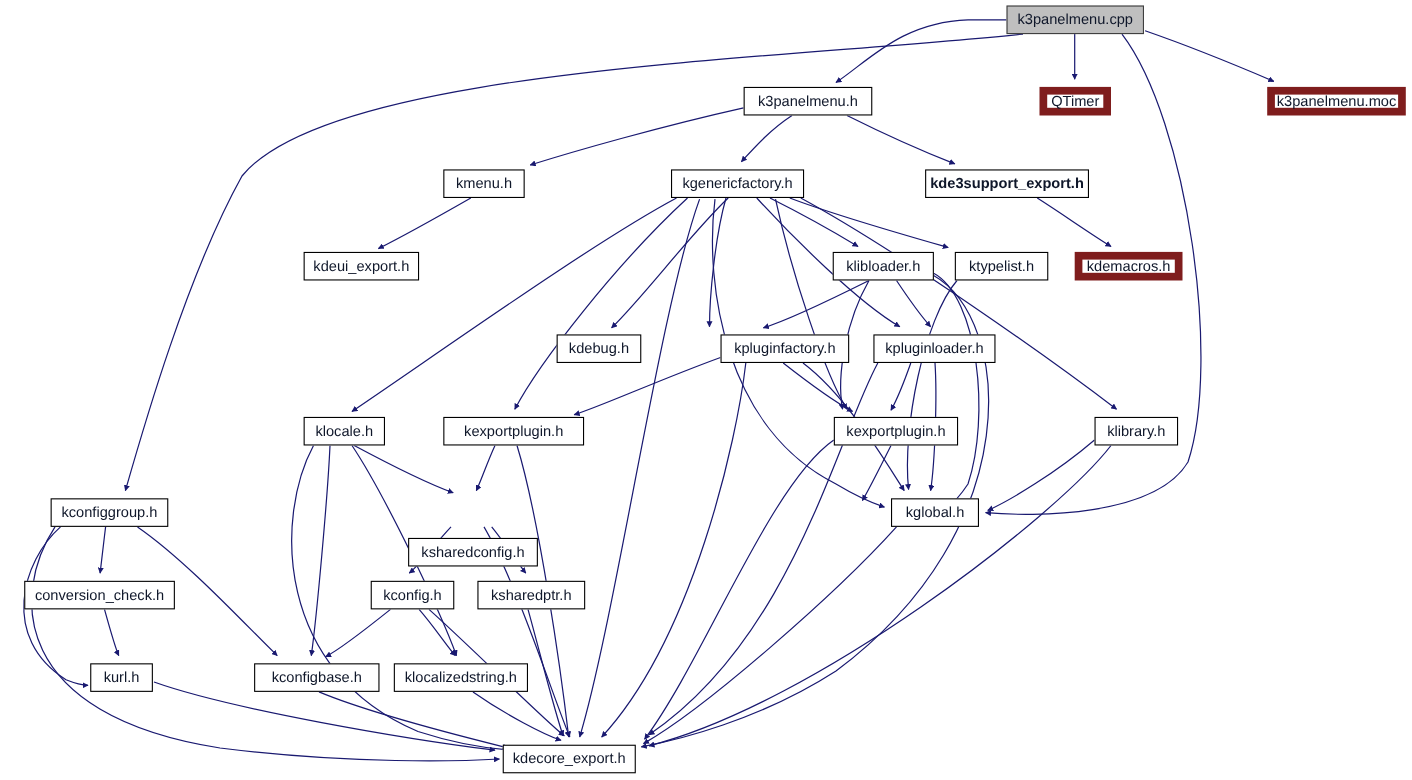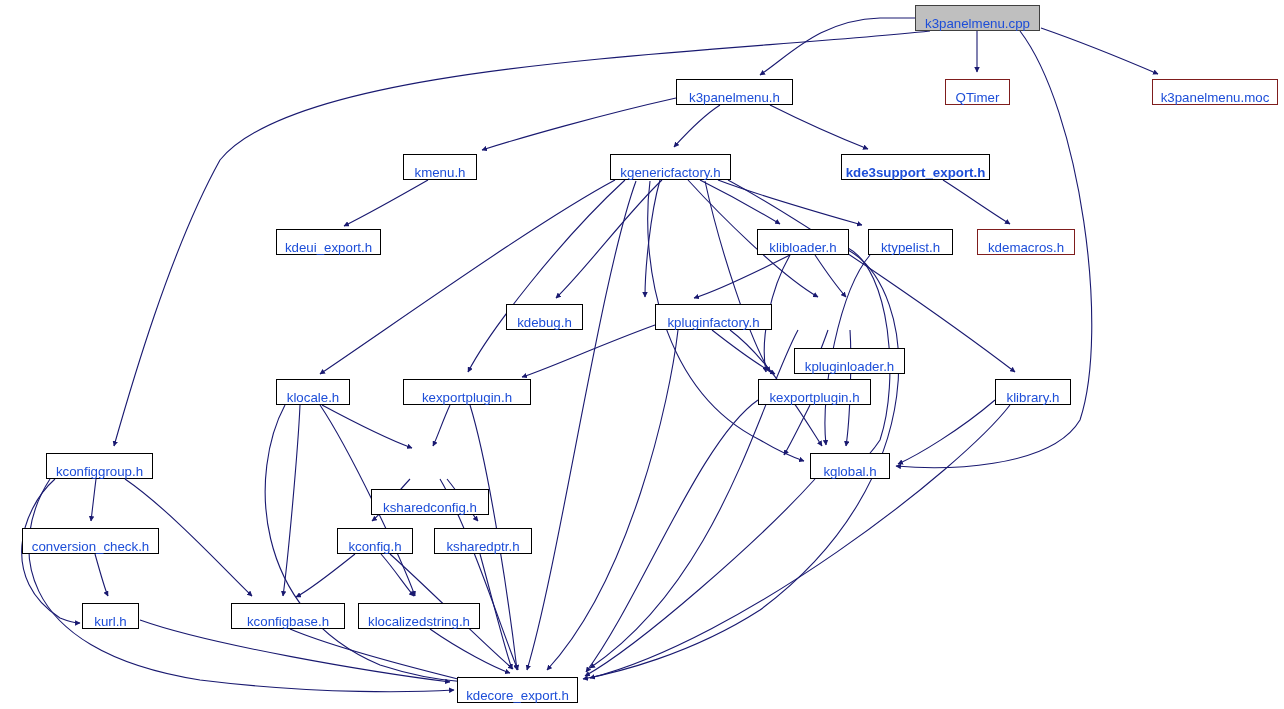--- a/index.html
+++ b/index.html
@@ -21,37 +21,37 @@
     left: 0;
     top: 0;
     width: 1284px;
     height: 709px;
     pointer-events: none;
   }
   .node {
     position: absolute;
     box-sizing: border-box;
     display: flex;
-    align-items: flex-end;
+    align-items: center;
     justify-content: center;
     background: #ffffff;
     border: 1px solid #000000;
-    color: #1d4ed8;
+    color: #0f172a;
     font-size: 13.3px;
     line-height: 1;
     white-space: nowrap;
     letter-spacing: 0px;
     z-index: 3;
   }
   .node.root {
     background: #bfbfbf;
     border: 1px solid #404040;
   }
   .node.external {
-    border: 1px solid #7f1d1d;
+    border: 7px solid #7f1d1d;
     background: #ffffff;
   }
   .node-label {
     pointer-events: none;
   }
 </style>
 </head>
 <body>
 
 <div id="canvas">
@@ -157,21 +157,21 @@
       </div>
       <div class="node external" style="left: 977px; top: 229px; width: 98px; height: 26px;">
         <span class="node-label">kdemacros.h</span>
       </div>
       <div class="node" style="left: 506px; top: 304px; width: 77px; height: 26px;">
         <span class="node-label">kdebug.h</span>
       </div>
       <div class="node" style="left: 655px; top: 304px; width: 117px; height: 26px;">
         <span class="node-label">kpluginfactory.h</span>
       </div>
-      <div class="node" style="left: 794px; top: 304px; width: 111px; height: 26px; margin-top: 44px;">
+      <div class="node" style="left: 794px; top: 304px; width: 111px; height: 26px;">
         <span class="node-label">kpluginloader.h</span>
       </div>
       <div class="node" style="left: 276px; top: 379px; width: 74px; height: 26px;">
         <span class="node-label">klocale.h</span>
       </div>
       <div class="node" style="left: 403px; top: 379px; width: 128px; height: 26px;">
         <span class="node-label">kexportplugin.h</span>
       </div>
       <div class="node" style="left: 758px; top: 379px; width: 113px; height: 26px;">
         <span class="node-label">kexportplugin.h</span>

